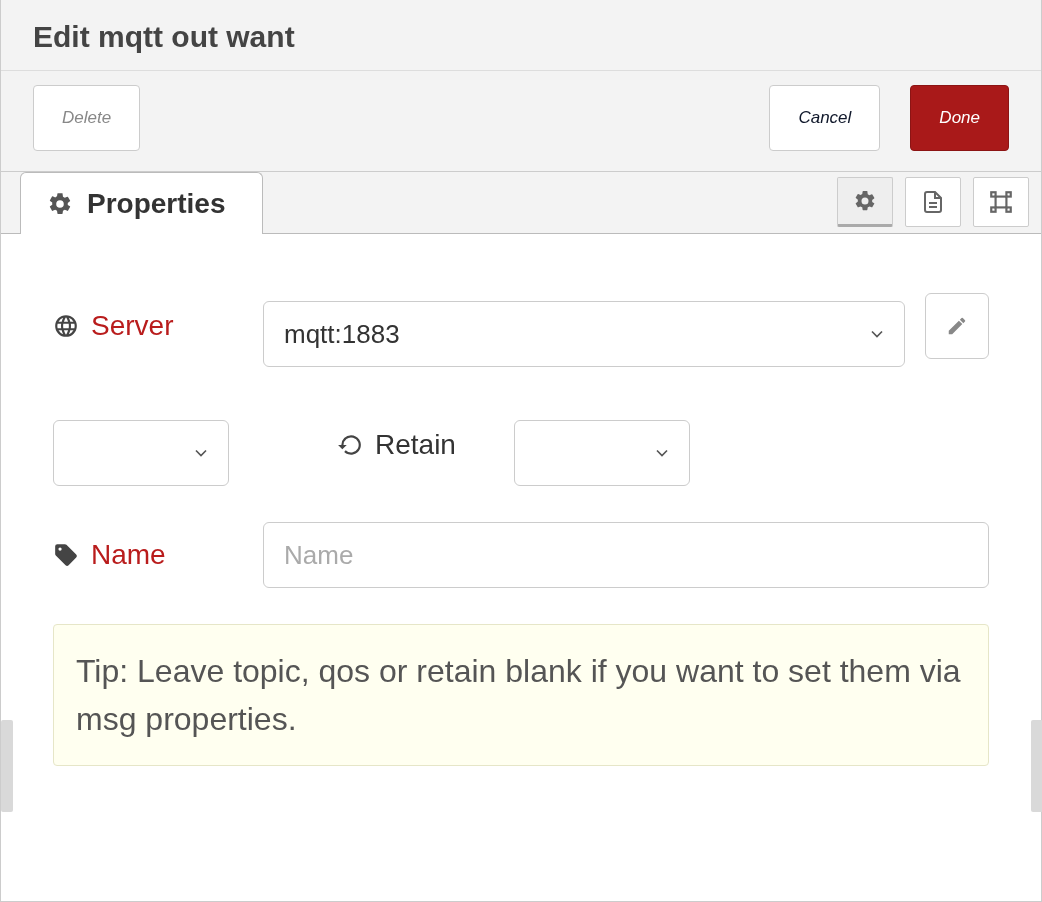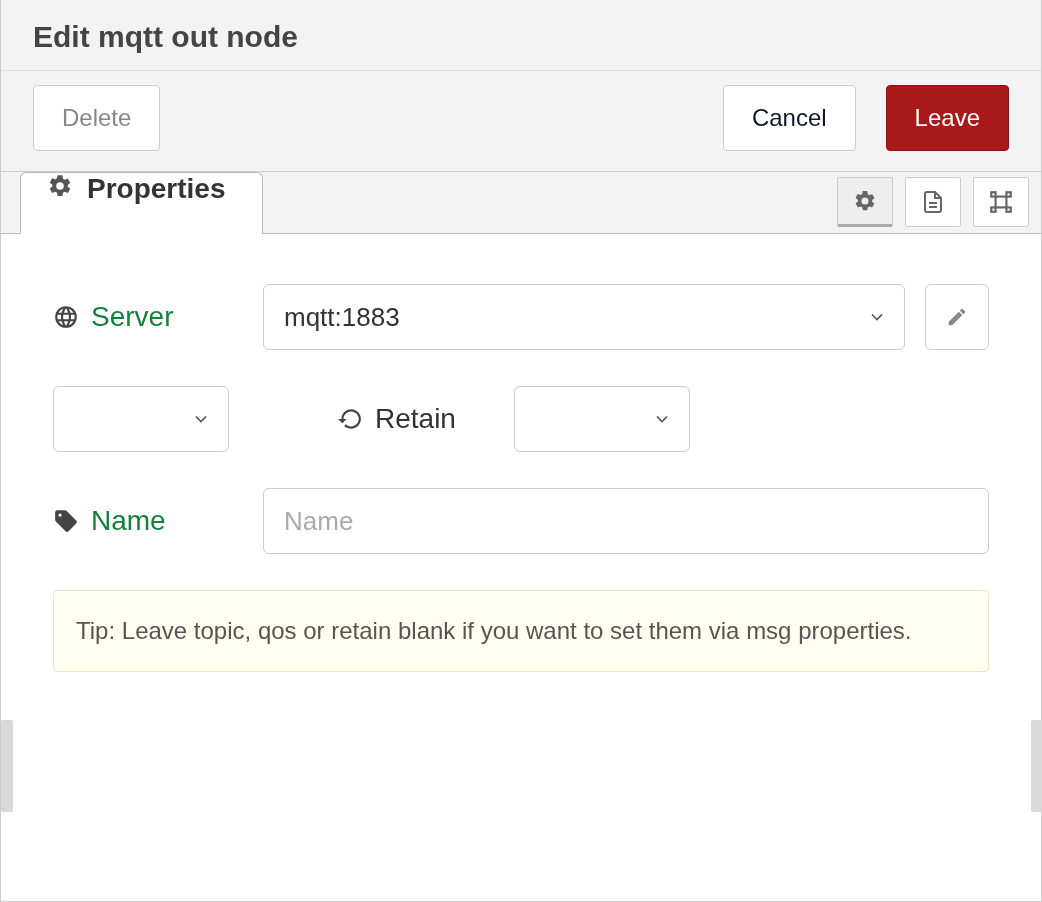--- a/index.html
+++ b/index.html
@@ -27,31 +27,32 @@
     color: #444;
   }
   .toolbar {
     background: #f3f3f3;
     border-bottom: 1px solid #ccc;
     padding: 14px 32px 20px 32px;
     display: flex;
     align-items: center;
   }
   .btn {
-    font-size: 24px;
+    font-size: 17px;
     height: 66px;
     padding: 12px 28px;
     border-radius: 4px;
     border: 1px solid #ccc;
     background: #fff;
     color: #888;
     cursor: pointer;
     display: inline-flex;
     align-items: center;
     justify-content: center;
+    font-style: italic;
   }
   .btn.delete { }
   .btn.cancel { margin-left: auto; color: #0f172a;}
   .btn.done {
     background: #a91919;
     border-color: #8c1414;
     color: #fff;
     margin-left: 30px;
     font-weight: 500;
   }
@@ -63,20 +64,21 @@
     height: 62px;
     border-bottom: 1px solid #bbb;
     position: relative;
   }
   .tab {
     background: #fff;
     border: 1px solid #bbb;
     border-bottom: none;
     height: 62px;
     display: flex;
+    align-items: center;
     padding: 0 36px 0 26px;
     font-size: 28px;
     font-weight: 700;
     color: #333;
     border-top-left-radius: 6px;
     border-top-right-radius: 6px;
     position: relative;
     top: 1px;
     gap: 14px;
     margin-top: 46px;
@@ -109,21 +111,21 @@
     align-items: center;
     margin-bottom: 36px;
     min-height: 66px;
   }
   .form-label {
     width: 210px;
     display: flex;
     align-items: center;
     gap: 12px;
     font-size: 28px;
-    color: #15803d;
+    color: #b91c1c;
     flex-shrink: 0;
   }
   .form-field {
     flex: 1;
     display: flex;
     align-items: center;
     gap: 20px;
   }
   .select, .text-input {
     height: 66px;
@@ -138,20 +140,21 @@
   }
   .select {
     appearance: none;
     -webkit-appearance: none;
     background-image: none;
     position: relative;
   }
   .select-wrap {
     position: relative;
     flex: 1;
+    margin-top: 17px;
   }
   .select-wrap.small { flex: 0 0 176px; }
   .select-caret {
     position: absolute;
     right: 18px; top: 50%;
     transform: translateY(-50%);
     pointer-events: none;
     color: #555;
   }
   .icon-btn-small {
@@ -162,21 +165,21 @@
     background: #fff;
     cursor: pointer;
     color: #666;
   }
   .text-input::placeholder { color: #aaa; }
   .tip-box {
     background: #fffff0;
     border: 1px solid #e6e6c8;
     border-radius: 4px;
     padding: 22px 22px;
-    font-size: 24px;
+    font-size: 32px;
     color: #555;
     line-height: 1.5;
     margin-top: 18px;
   }
   .retain-label {
     display: flex;
     align-items: center;
     gap: 12px;
     font-size: 28px;
     color: #333;
@@ -193,26 +196,26 @@
     border-radius: 2px;
   }
   .scroll-hint.left { left: 0; top: 720px; }
   .scroll-hint.right { left: 1030px; top: 720px; }
 </style>
 </head>
 <body>
 
 <div class="panel">
 
-  <div class="header">Edit mqtt out node</div>
+  <div class="header">Edit mqtt out want</div>
 
   <div class="toolbar">
     <button class="btn delete">Delete</button>
     <button class="btn cancel">Cancel</button>
-    <button class="btn done">Leave</button>
+    <button class="btn done">Done</button>
   </div>
 
   <div class="tabs-row">
     <div class="tab">
       <span>
         <svg width="26" height="26" viewBox="0 0 24 24" fill="#555">
             <path d="M19.14,12.94a7,7,0,0,0,.06-.94,7,7,0,0,0-.06-.94l2.03-1.58a.5.5,0,0,0,.12-.64l-1.92-3.32a.5.5,0,0,0-.6-.22l-2.39.96a7.07,7.07,0,0,0-1.63-.94l-.36-2.54A.5.5,0,0,0,13.9,2h-3.8a.5.5,0,0,0-.49.42L9.25,4.96a7.07,7.07,0,0,0-1.63.94l-2.39-.96a.5.5,0,0,0-.6.22L2.71,8.48a.5.5,0,0,0,.12.64L4.86,10.7a7,7,0,0,0-.06.94,7,7,0,0,0,.06.94L2.83,14.16a.5.5,0,0,0-.12.64l1.92,3.32a.5.5,0,0,0,.6.22l2.39-.96a7.07,7.07,0,0,0,1.63.94l.36,2.54a.5.5,0,0,0,.49.42h3.8a.5.5,0,0,0,.49-.42l.36-2.54a7.07,7.07,0,0,0,1.63-.94l2.39.96a.5.5,0,0,0,.6-.22l1.92-3.32a.5.5,0,0,0-.12-.64ZM12,15.5A3.5,3.5,0,1,1,15.5,12,3.5,3.5,0,0,1,12,15.5Z"></path>
           </svg>
       </span>
       <span>Properties</span>

